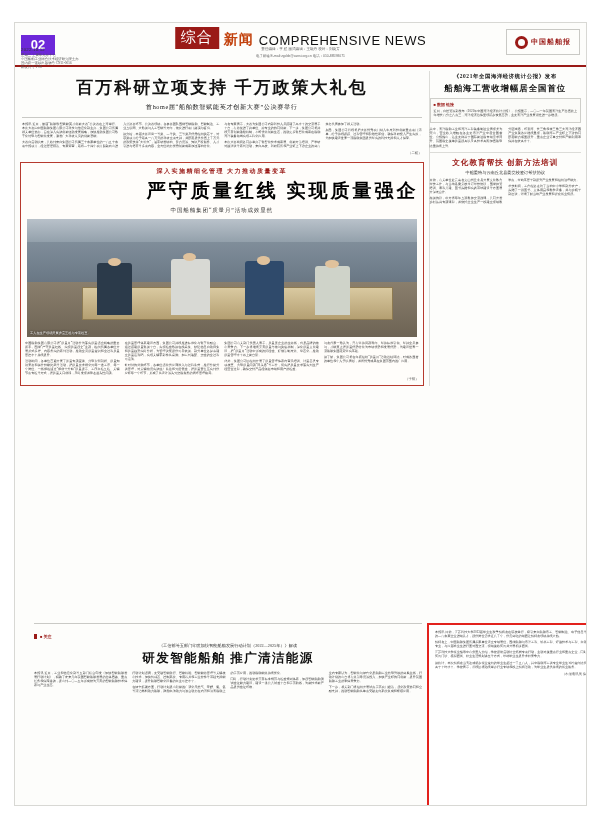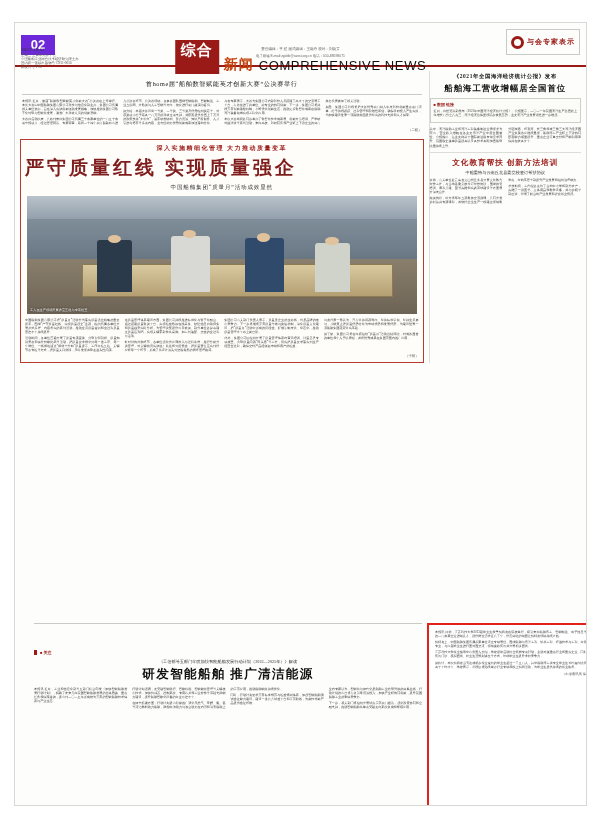--- a/index.html
+++ b/index.html
@@ -50,24 +50,23 @@
     font-size:3.4px; line-height:3.9px; color:#555;
     width:95px;
   }
   .center-head {
     position:absolute; left:50%; top:4px;
     transform:translateX(-50%);
     display:flex; align-items:flex-end; gap:5px;
   }
   .ch-red {
     background:#9a1a17; color:#fff;
-    font-size:15px; font-weight:bold;
-    padding:1px 6px 14px 6px;
+    font-size:15px; font-weight:normal;
+    padding:1px 6px 2px 6px;
     letter-spacing:1px;
-    margin-top:13px;
   }
   .ch-black {
     font-size:14px; font-weight:bold; color:#c2410c;
     letter-spacing:1px;
   }
   .ch-en {
     font-family:Liberation Sans, sans-serif;
     font-size:13px; color:#111; letter-spacing:.6px;
     padding-bottom:1px;
   }
@@ -136,22 +135,22 @@
     padding:4px;
     background:#fffdfa;
   }
   .feat-tag {
     text-align:center;
     font-size:6px; font-weight:bold; color:#9a1a17;
     letter-spacing:1.5px;
     margin-bottom:2px;
   }
   .feat-title {
-    text-align:left;
-    font-size:19px; font-weight:bold; color:#7f1d1d;
+    text-align:right;
+    font-size:19px; font-weight:bold; color:#000000;
     letter-spacing:3px;
     margin:2px 0 3px 0;
   }
   .feat-sub {
     text-align:center; font-size:5.6px; color:#333;
     letter-spacing:.8px; margin-bottom:4px;
   }
   .photo {
     position:relative;
     height:118px; margin:0 2px 4px 2px;
@@ -230,21 +229,21 @@
   .hl h3 {
     margin:0 0 4px 0;
     font-size:9px; font-weight:bold; color:#1a3fa0;
     text-align:center; letter-spacing:.5px;
   }
   .hl .sig { text-align:right; font-size:3.4px; color:#555; margin-top:3px;}
 
   
   .bl {
     position:absolute; left:19px; top:600px; width:388px;
-    border-top:1px solid #c9c9c5; padding-top:16px;
+    border-top:1px solid #c9c9c5; padding-top:0;
   }
   .bl .tagl {
     font-size:4px; color:#9a1a17; font-weight:bold;
     border-left:3px solid #9a1a17; padding-left:3px; margin-bottom:3px;
     display:inline-block;
   }
   .bl .kick { text-align:center; font-size:4.2px; color:#333; margin:1px 0 2px 0;}
   .bl h2 {
     margin:0 0 4px 0; text-align:center;
     font-size:12.5px; font-weight:bold; color:#111; letter-spacing:1.4px;
@@ -269,29 +268,30 @@
     <div class="center-head">
       <span class="ch-red">综合</span>
       <span class="ch-black">新闻</span>
       <span class="ch-en">COMPREHENSIVE NEWS</span>
     </div>
     <div class="ch-sub">责任编辑：李 想   版式编辑：王晓丹   校对：刘晓芳</div>
     <div class="ch-sub2">电子邮箱 E-mail:zgcbb@cansi.org.cn   电话：010-88598071</div>
 
     <div class="logo-box">
       <span class="logo-mark"></span>
-      <span class="logo-text">与会专家表示</span>
+      <span class="logo-text">中国船舶报</span>
     </div>
   </div>
 
   <div class="body-wrap">
 
     <div class="col-main">
 
       <div class="a1">
+        <h1>百万科研立项支持 千万政策大礼包</h1>
         <p class="sub">首home届“船舶数智赋能英才创新大赛”公决赛举行</p>
         <div class="rule-d"></div>
         <div class="tx f3 cols4">
           <p>本报讯 近日，首届“船舶数智赋能英才创新大赛”公决赛在上海举行。本次大赛由中国船舶集团有限公司科技与信息化部主办，集团公司所属相关单位协办，旨在深入实施创新驱动发展战略，加快推动集团公司数字化转型与智能化发展，激发广大科研人员的创新潜能。</p>
           <p>大赛自启动以来，共收到来自集团公司所属三十余家单位的一百五十余项申报项目，经过层层筛选、专家评审，最终二十四个项目脱颖而出进入公决赛环节。公决赛现场，各参赛团队围绕智能船舶、智能制造、工业互联网、大数据与人工智能等方向，依次进行项目路演与答辩。</p>
           <p>据介绍，本届大赛设置一等奖、二等奖、三等奖及优秀组织奖若干，对获奖项目给予最高一百万元的科研立项支持，并配套提供价值上千万元的政策扶持“大礼包”，涵盖研发场地、算力资源、知识产权服务、人才引进与培养等多项内容，全方位助力优秀创新成果加速落地转化。</p>
           <p>与会专家表示，大赛为集团公司内部科技人员搭建了高水平的交流展示平台，有效促进了跨单位、跨专业的协同创新。下一步，集团公司将持续完善创新激励机制，不断优化创新生态，推动更多数智化成果在船舶海洋装备领域实现工程化应用。</p>
           <p>本次大赛期间还同步举办了数智化技术成果展、创新方法培训、产学研对接洽谈等系列活动，来自高校、科研院所和产业链上下游企业的两百余名代表参加了相关活动。</p>
           <p>据悉，集团公司后续将把大赛优秀项目纳入年度科技创新重点项目清单，给予持续跟踪、过程管理和阶段性评估，确保科研投入产生实效，为加快建设世界一流船舶集团提供坚实的科技支撑和人才保障。</p>
         </div>

